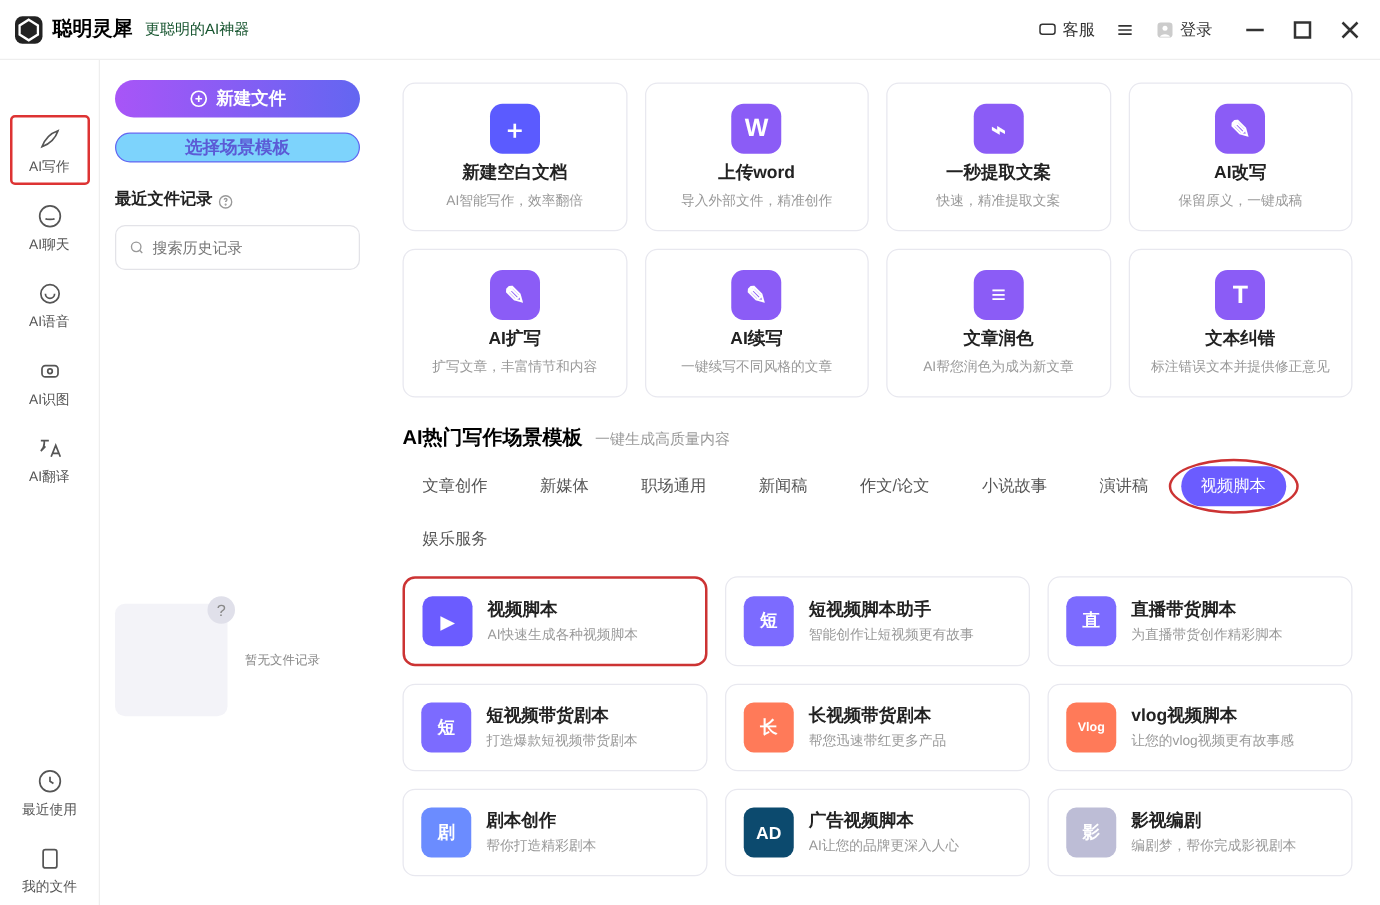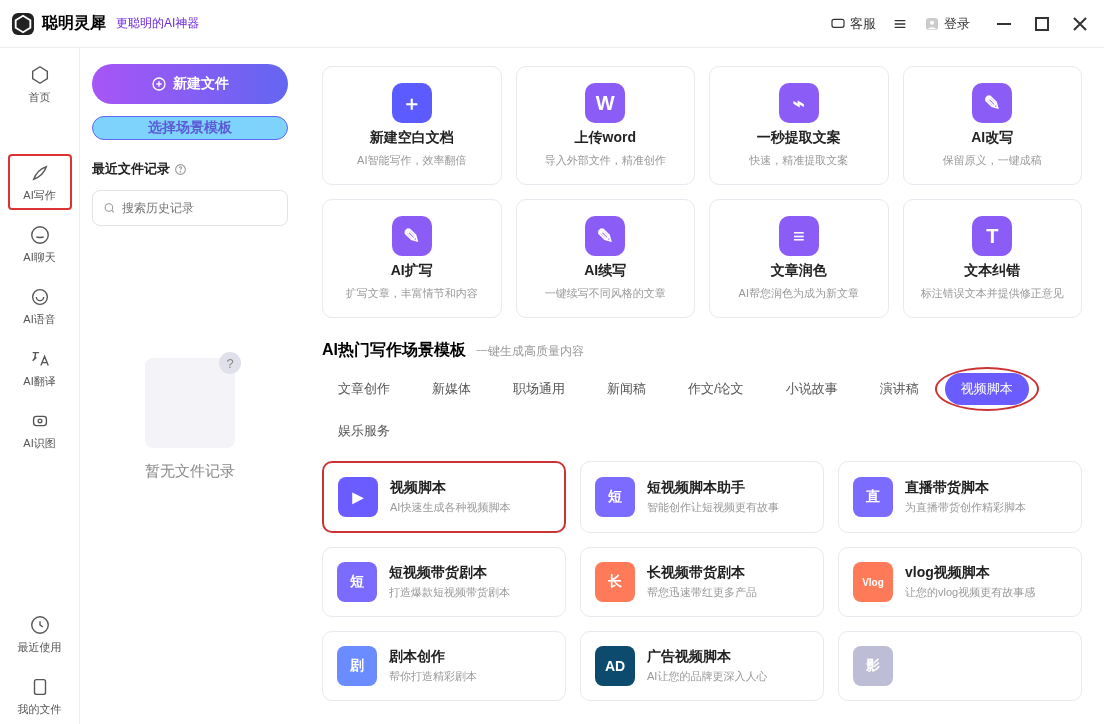--- a/index.html
+++ b/index.html
@@ -1,42 +1,42 @@
 <!DOCTYPE html>
 <html><head>
 <meta charset="utf-8">
 <style>
 * { margin: 0; padding: 0; box-sizing: border-box; font-family: "Microsoft YaHei", "PingFang SC", sans-serif; }
 body { background: #fff; width: 1104px; height: 724px; overflow: hidden; position: relative; }
 
 .titlebar { height: 48px; display: flex; align-items: center; padding: 16px 12px; border-bottom: 1px solid #eee; }
 .logo-icon { width: 22px; height: 22px; background: #222; border-radius: 6px; display: flex; align-items: center; justify-content: center; color: #fff; font-size: 13px; }
 .app-title { font-weight: 700; font-size: 16px; margin-left: 8px; }
-.app-subtitle { font-size: 12px; color: #6d28d9; margin-left: 10px; }
+.app-subtitle { font-size: 12px; color: #14532d; margin-left: 10px; }
 .titlebar-spacer { flex: 1; }
 .titlebar-btn { display: flex; align-items: center; gap: 4px; font-size: 13px; color: #333; padding: 4px 8px; cursor: pointer; }
 .titlebar-btn svg { width: 16px; height: 16px; }
 .win-controls { display: flex; gap: 14px; margin-left: 14px; }
 .win-ctrl { width: 24px; height: 24px; display: flex; align-items: center; justify-content: center; cursor: pointer; color: #333; }
 
 .body-row { display: flex; height: calc(100% - 48px); }
 
 .sidebar { width: 80px; border-right: 1px solid #eee; padding-top: 8px; display: flex; flex-direction: column; align-items: center; gap: 6px; }
 .side-item { width: 64px; height: 56px; display: flex; flex-direction: column; align-items: center; justify-content: center; gap: 4px; cursor: pointer; border-radius: 8px; font-size: 11px; color: #555; }
 .side-item.active { border: 2px solid #d33; border-radius: 4px; margin-top: 36px; }
 .side-item svg { width: 22px; height: 22px; stroke: #555; fill: none; stroke-width: 1.5; }
 .sidebar-gap { flex: 1; }
 
 .left-panel { width: 220px; padding: 16px 12px; display: flex; flex-direction: column; gap: 12px; }
-.btn-primary { height: 40px; border-radius: 20px; background: linear-gradient(90deg, #a855f7, #6366f1); color: #fff; font-size: 14px; font-weight: 600; display: flex; align-items: center; justify-content: center; gap: 6px; cursor: pointer; border: none; }
+.btn-primary { height: 30px; border-radius: 20px; background: linear-gradient(90deg, #a855f7, #6366f1); color: #fff; font-size: 14px; font-weight: 600; display: flex; align-items: center; justify-content: center; gap: 6px; cursor: pointer; border: none; }
 .btn-outline { height: 24px; border-radius: 20px; border: 1.5px solid #6366f1; color: #5b5bd6; background: #7dd3fc; font-size: 14px; font-weight: 700; display: flex; align-items: center; justify-content: center; cursor: pointer; }
-.recent-title { font-size: 13px; font-weight: 600; color: #222; display: flex; align-items: center; gap: 4px; margin-top: 8px; }
+.recent-title { font-size: 13px; font-weight: 600; color: #222; display: flex; align-items: flex-end; gap: 4px; margin-top: 8px; }
 .search-box { height: 36px; border: 1px solid #e3e3e8; border-radius: 8px; display: flex; align-items: center; padding: 0 10px; gap: 6px; color: #999; }
 .search-box input { border: none; outline: none; font-size: 12px; flex: 1; color: #8b5cf6; }
-.empty-state { flex: 1; display: flex; flex-direction: column; align-items: center; justify-content: flex-start; padding-top: 120px; gap: 14px; color: #888; font-size: 15px; }
+.empty-state { flex: 1; display: flex; flex-direction: row; align-items: center; justify-content: flex-start; padding-top: 120px; gap: 14px; color: #888; font-size: 10px; }
 .empty-illus { width: 90px; height: 90px; background: #f3f3f8; border-radius: 8px; position: relative; }
 .empty-illus::after { content: '?'; position: absolute; right: -6px; top: -6px; width: 22px; height: 22px; background: #e0e0ea; border-radius: 50%; display: flex; align-items: center; justify-content: center; font-size: 13px; color: #888; }
 
 .main { flex: 1; padding: 18px 22px; overflow-y: auto; }
 .card-grid { display: grid; grid-template-columns: repeat(4, 1fr); gap: 14px; }
 .action-card { border: 1px solid #e8e8ef; border-radius: 10px; padding: 16px 10px; display: flex; flex-direction: column; align-items: center; gap: 6px; cursor: pointer; background: #fff; }
 .action-card .ico { width: 40px; height: 40px; border-radius: 10px; display: flex; align-items: center; justify-content: center; }
 .action-card .t { font-size: 14px; font-weight: 700; color: #222; }
 .action-card .d { font-size: 11px; color: #999; text-align: center; }
 
@@ -103,26 +103,20 @@
     <div class="win-ctrl">
         <svg viewBox="0 0 24 24" stroke="currentColor" stroke-width="2">
           <path d="M6 6l12 12M18 6L6 18"></path>
         </svg>
       </div>
   </div>
 </div>
 
 <div class="body-row">
   <div class="sidebar">
-    <div class="side-item">
-        <svg viewBox="0 0 24 24">
-          <polygon points="12,3 20,8 20,16 12,21 4,16 4,8"></polygon>
-        </svg>
-        <span>首页</span>
-      </div>
     <div class="side-item active">
         <svg viewBox="0 0 24 24">
           <path d="M5 19c3-8 8-12 14-14-2 6-6 11-14 14z"></path>
         </svg>
         <span>AI写作</span>
       </div>
     <div class="side-item">
         <svg viewBox="0 0 24 24">
           <circle cx="12" cy="12" r="9"></circle>
           <path d="M8 14c1 1 7 1 8 0"></path>
@@ -131,30 +125,30 @@
       </div>
     <div class="side-item">
         <svg viewBox="0 0 24 24">
           <circle cx="12" cy="12" r="8"></circle>
           <path d="M8 12a4 4 0 008 0"></path>
         </svg>
         <span>AI语音</span>
       </div>
     <div class="side-item">
         <svg viewBox="0 0 24 24">
-          <path d="M4 5h7M7 5v2c0 4-3 7-3 7M4 14l4-4M13 19l4-10 4 10M14 16h6"></path>
-        </svg>
-        <span>AI翻译</span>
-      </div>
-    <div class="side-item">
-        <svg viewBox="0 0 24 24">
           <rect x="5" y="7" width="14" height="10" rx="3"></rect>
           <circle cx="12" cy="12" r="2"></circle>
         </svg>
         <span>AI识图</span>
+      </div>
+    <div class="side-item">
+        <svg viewBox="0 0 24 24">
+          <path d="M4 5h7M7 5v2c0 4-3 7-3 7M4 14l4-4M13 19l4-10 4 10M14 16h6"></path>
+        </svg>
+        <span>AI翻译</span>
       </div>
     <div class="sidebar-gap"></div>
     <div class="side-item">
         <svg viewBox="0 0 24 24">
           <circle cx="12" cy="12" r="9"></circle>
           <path d="M12 8v4l3 2"></path>
         </svg>
         <span>最近使用</span>
       </div>
     <div class="side-item">
@@ -307,16 +301,20 @@
         </div>
         <div class="tpl-card">
           <div class="ticon" style="background:#0c4a6e;font-size:14px">AD</div>
           <div class="tinfo">
             <div class="tt">广告视频脚本</div>
             <div class="td">AI让您的品牌更深入人心</div>
           </div>
         </div>
         <div class="tpl-card">
           <div class="ticon" style="background:#bdbdd6;font-size:14px">影</div>
+          <div class="tinfo">
+            <div class="tt">影视编剧</div>
+            <div class="td">编剧梦，帮你完成影视剧本</div>
+          </div>
         </div>
       </div>
   </div>
 </div>
 
 </body></html>

